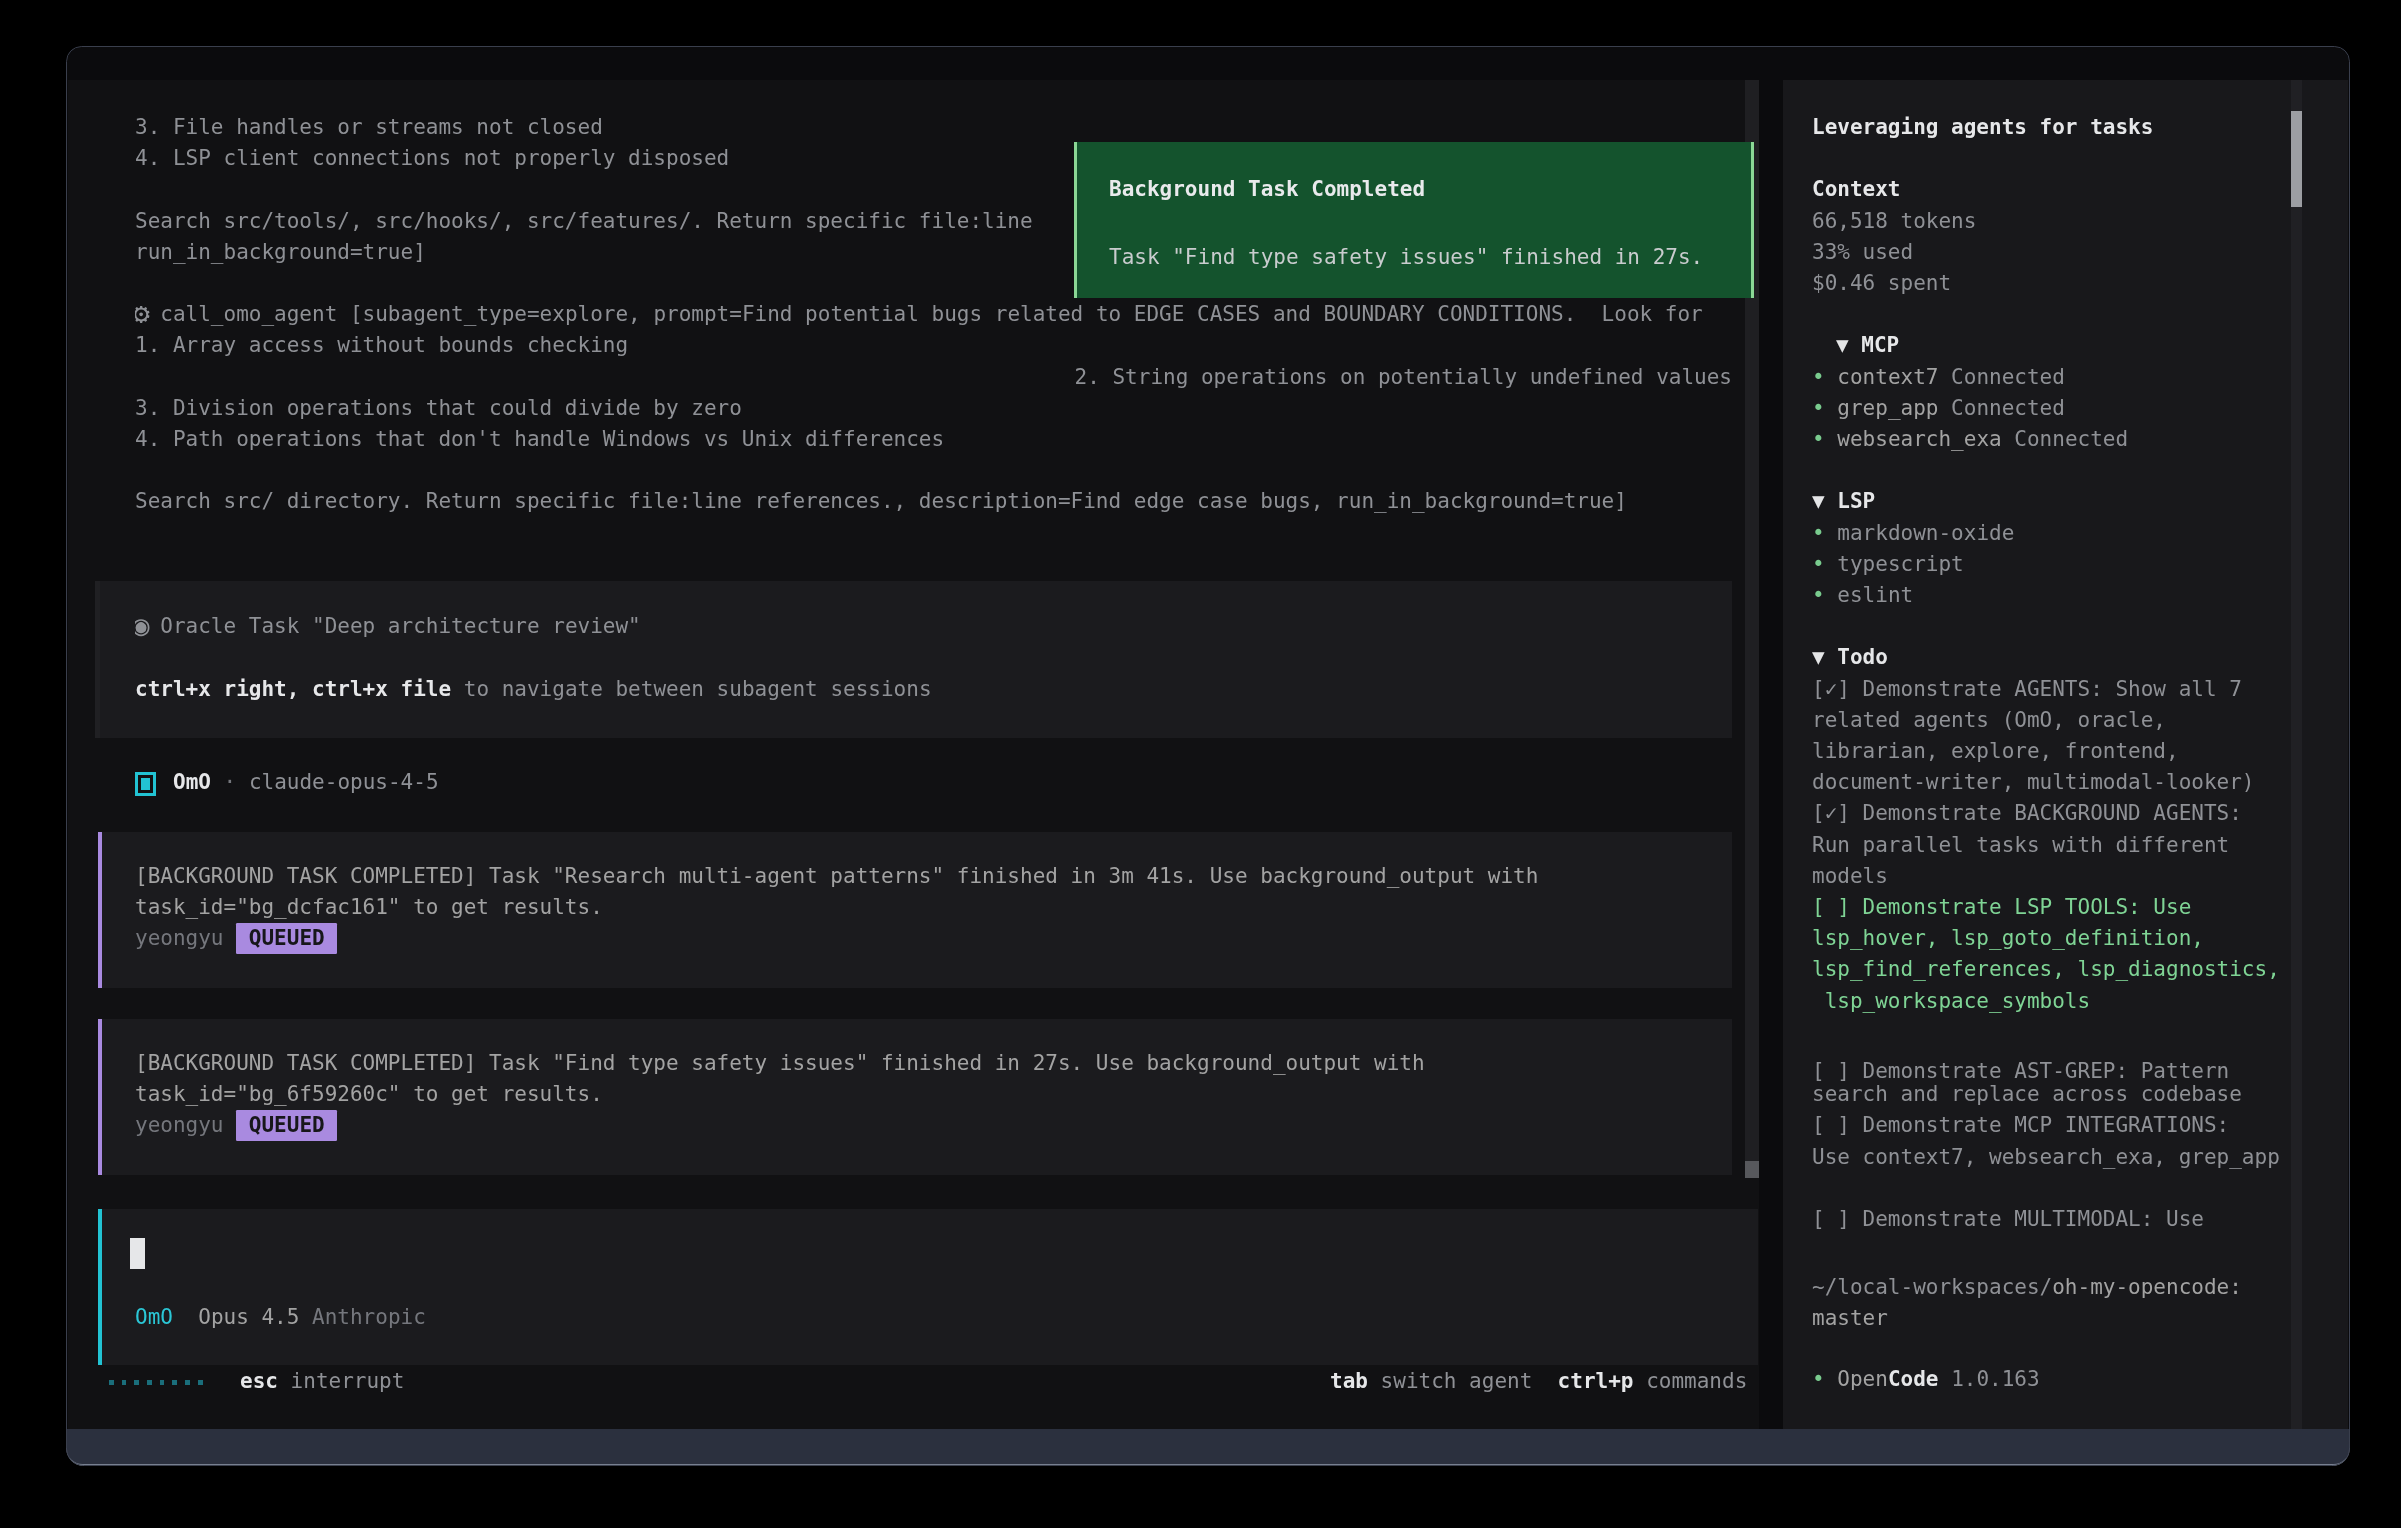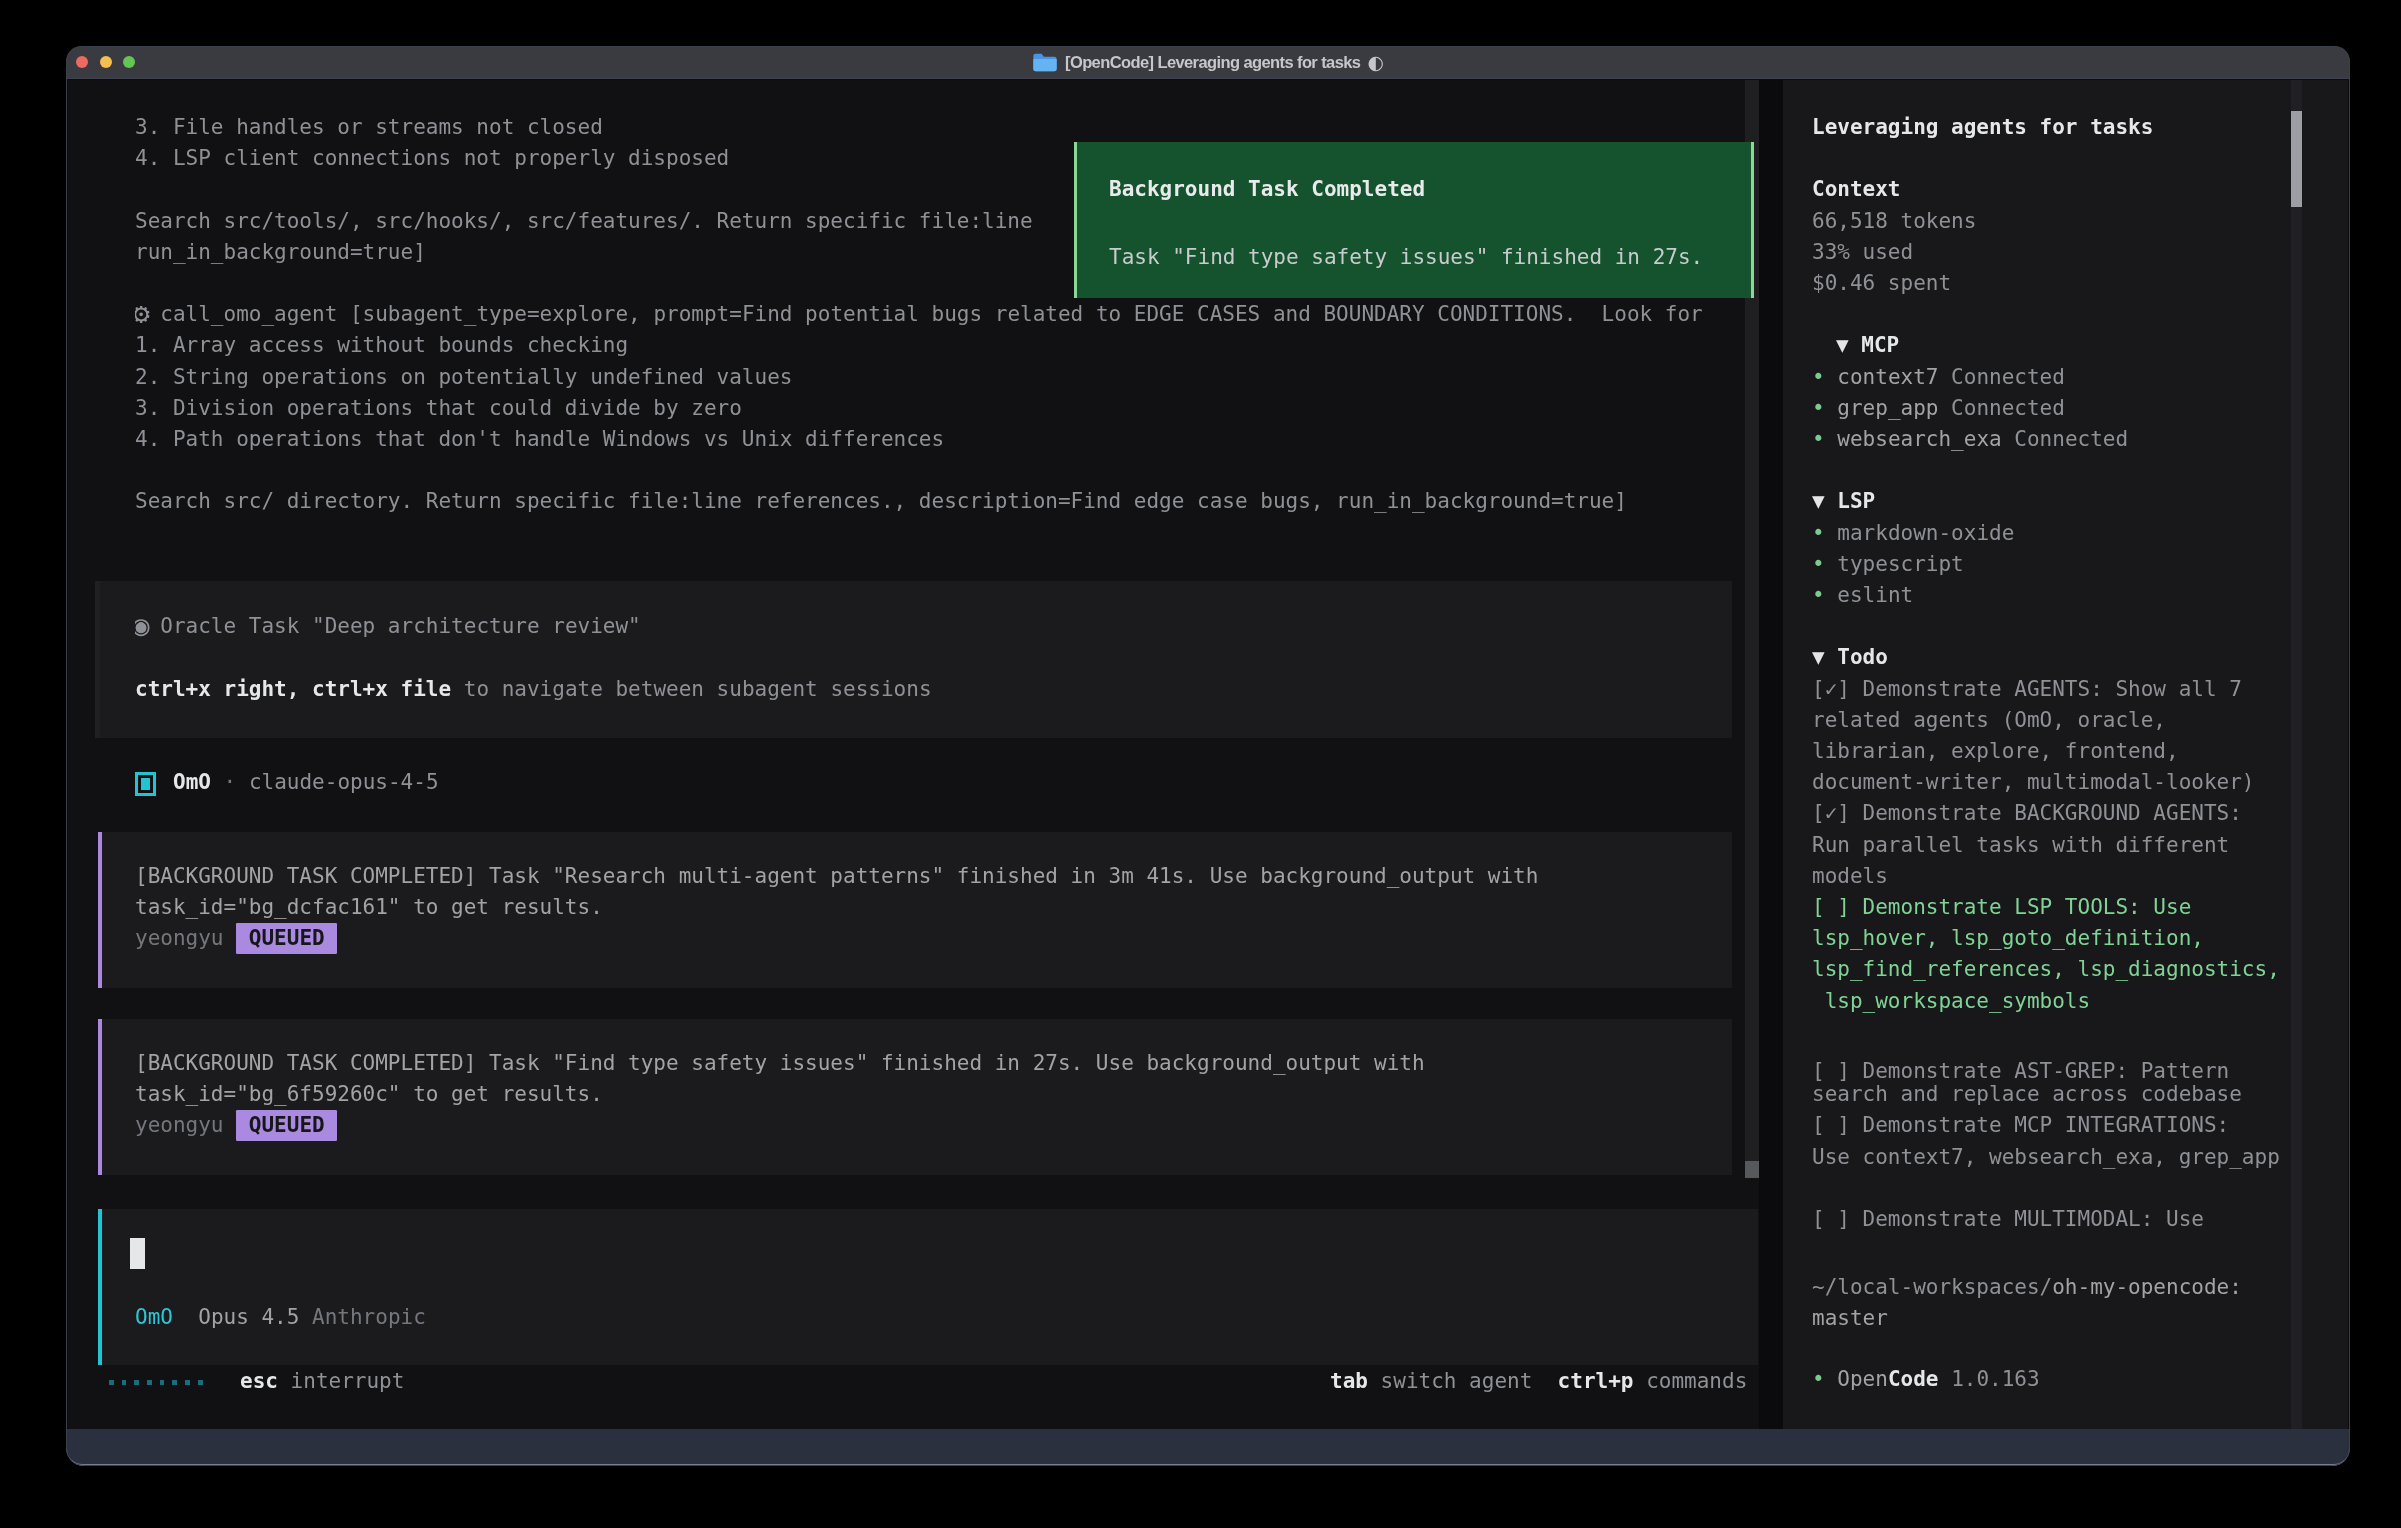--- a/index.html
+++ b/index.html
@@ -120,21 +120,21 @@
     <div class="side-thumb"></div>
   </div>
 
   <div id="chat-lines">
       <div class="trow chatrow" style="top: 66px;"><span class="g">3. File handles or streams not closed</span></div>
       <div class="trow chatrow" style="top: 97px;"><span class="g">4. LSP client connections not properly disposed</span></div>
       <div class="trow chatrow" style="top: 160px;"><span class="g">Search src/tools/, src/hooks/, src/features/. Return specific file:line</span></div>
       <div class="trow chatrow" style="top: 191px;"><span class="g">run_in_background=true]</span></div>
       <div class="trow chatrow" style="top: 253px;"><span class="g big-glyph">⚙</span><span class="g"> call_omo_agent [subagent_type=explore, prompt=Find potential bugs related to EDGE CASES and BOUNDARY CONDITIONS.  Look for</span></div>
       <div class="trow chatrow" style="top: 284px;"><span class="g">1. Array access without bounds checking</span></div>
-      <div class="trow chatrow" style="top: 316px;"><span class="g">2. String operations on potentially undefined values</span></div>
+      <div class="trow chatrow" style="top: 316px; text-align: right;"><span class="g">2. String operations on potentially undefined values</span></div>
       <div class="trow chatrow" style="top: 347px;"><span class="g">3. Division operations that could divide by zero</span></div>
       <div class="trow chatrow" style="top: 378px;"><span class="g">4. Path operations that don't handle Windows vs Unix differences</span></div>
       <div class="trow chatrow" style="top: 440px;"><span class="g">Search src/ directory. Return specific file:line references., description=Find edge case bugs, run_in_background=true]</span></div>
       <div class="trow chatrow" style="top: 565px;"><span class="g big-glyph">◉</span><span class="g"> Oracle Task "Deep architecture review"</span></div>
       <div class="trow chatrow" style="top: 628px;"><span class="b">ctrl+x right,</span><span class="g"> </span><span class="b">ctrl+x file</span><span class="g"> to navigate between subagent sessions</span></div>
       <div class="trow chatrow" style="top: 721px;"><span class="agent-icon"><span class="outer"></span><span class="inner"></span></span><span class="b">OmO</span><span class="dim"> · </span><span class="g">claude-opus-4-5</span></div>
       <div class="trow chatrow" style="top: 815px;"><span class="w">[BACKGROUND TASK COMPLETED] Task "Research multi-agent patterns" finished in 3m 41s. Use background_output with</span></div>
       <div class="trow chatrow" style="top: 846px;"><span class="w">task_id="bg_dcfac161" to get results.</span></div>
       <div class="trow chatrow" style="top: 877px;"><span class="dim">yeongyu</span><span class="dim"> </span><span class="badge"> QUEUED </span></div>
       <div class="trow chatrow" style="top: 1002px;"><span class="w">[BACKGROUND TASK COMPLETED] Task "Find type safety issues" finished in 27s. Use background_output with</span></div>
@@ -192,31 +192,16 @@
       <i></i>
       <i></i>
     </div>
   <div class="statusbar-left"><span class="b">esc</span><span class="g"> </span><span class="g">interrupt</span></div>
   <div class="statusbar-right"><span class="b">tab</span><span class="g"> </span><span class="g">switch agent</span><span class="g">  </span><span class="b">ctrl+p</span><span class="g"> </span><span class="g">commands</span></div>
 
   <div class="workspace1"><span class="g">~/local-workspaces/</span><span class="w">oh-my-opencode:</span></div>
   <div class="workspace2 w">master</div>
   <div class="versionrow"><span class="gdot">•</span><span class="g"> </span><span class="w">Open</span><span class="b">Code</span><span class="g"> </span><span class="g">1.0.163</span></div>
 
-  <div class="titlebar">
-    <div class="traffic tl-red"></div>
-    <div class="traffic tl-yellow"></div>
-    <div class="traffic tl-green"></div>
-    <div class="titlewrap">
-      <span>
-          <svg class="folder-svg" width="26" height="21" viewBox="0 0 44 36">
-        <path d="M2 7 q0-4 4-4 h10 l4 5 h18 q4 0 4 4 v17 q0 4-4 4 h-32 q-4 0-4-4 z" fill="#4795e6"></path>
-        <path d="M2 12 h40 v17 q0 4-4 4 h-32 q-4 0-4-4 z" fill="#64b3f2"></path>
-      </svg>
-        </span>
-      <span>[OpenCode] Leveraging agents for tasks</span>
-      <span class="title-halfmoon">◐</span>
-    </div>
-  </div>
 
   <div class="bottomband"></div>
 </div>
 
 
 </body></html>

